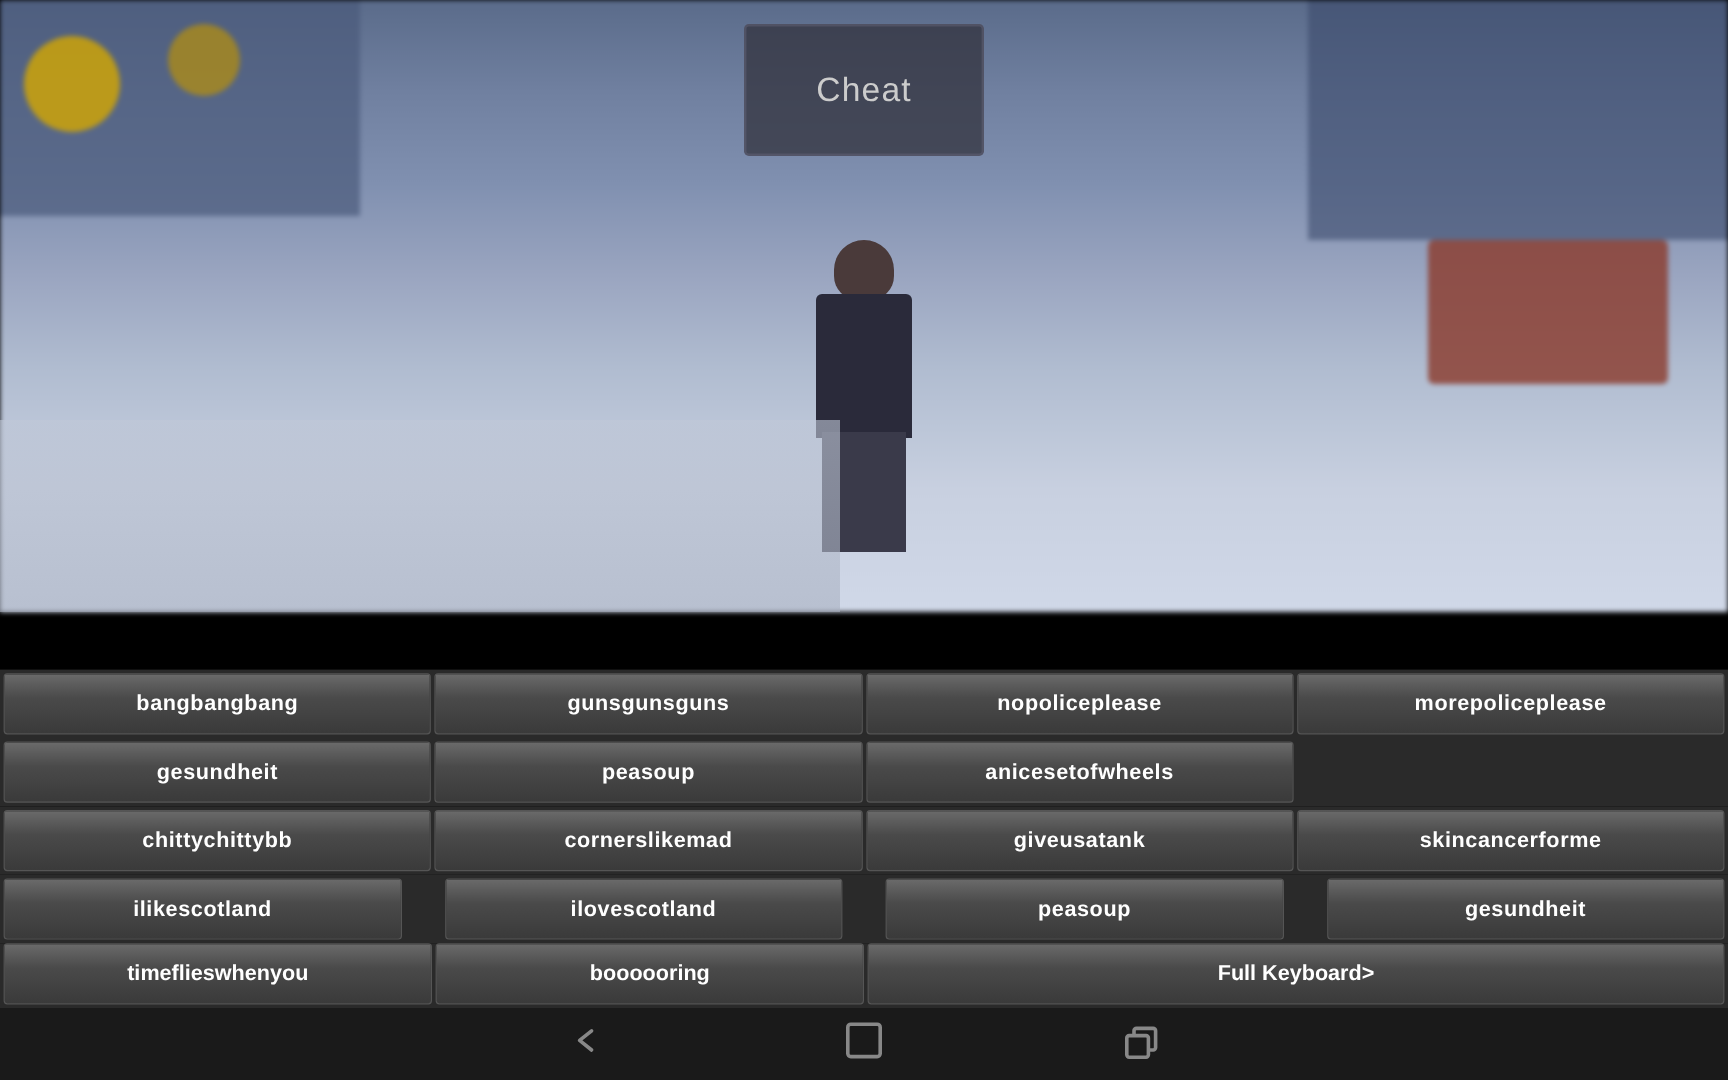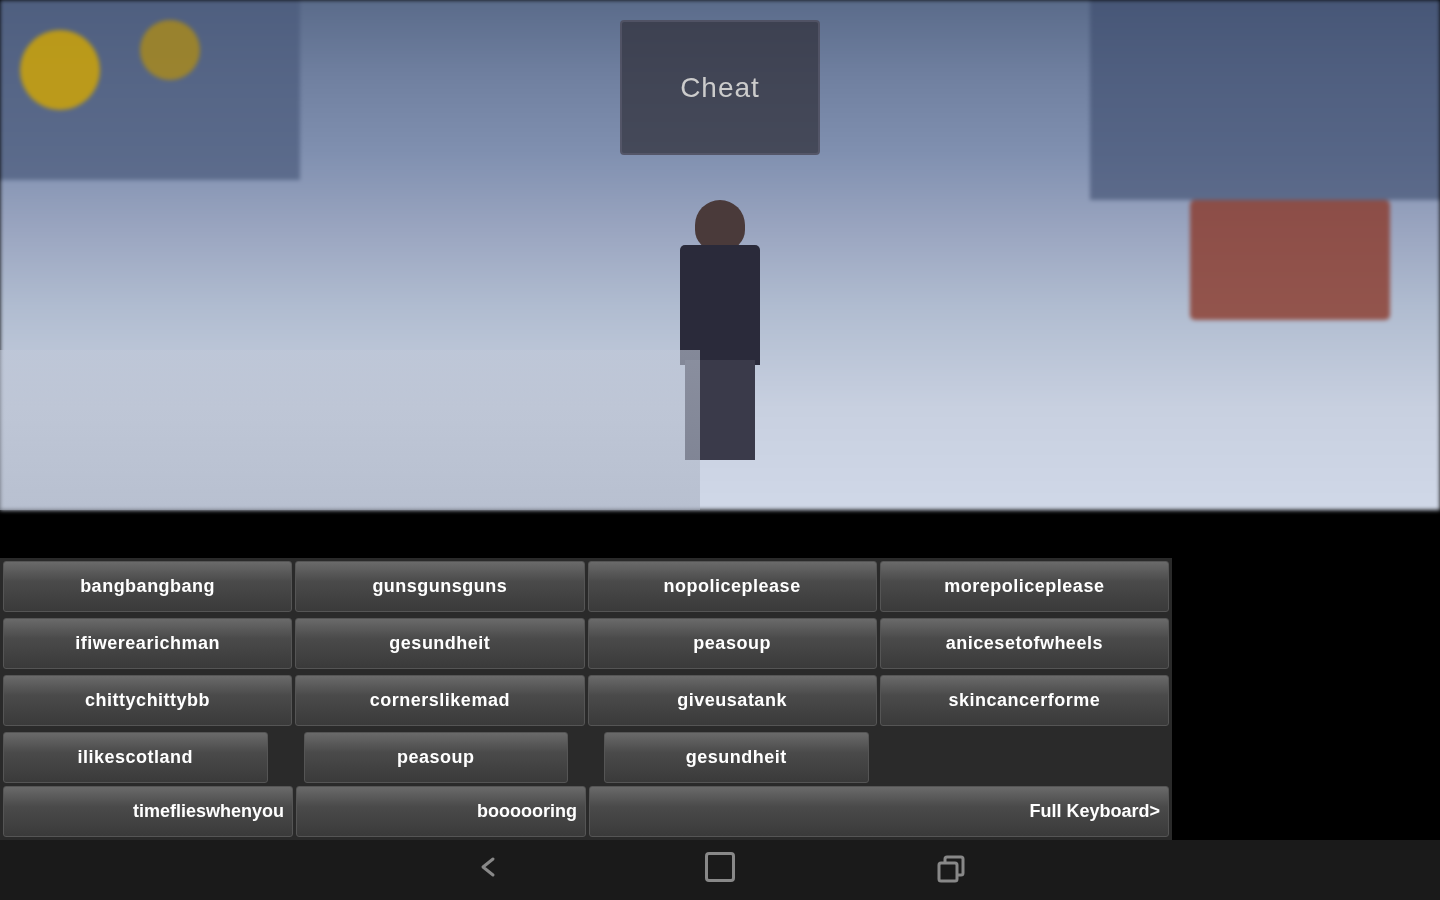--- a/index.html
+++ b/index.html
@@ -70,21 +70,21 @@
       opacity: 0.8;
     }
 
     
     .cheat-dialog {
       position: absolute;
       top: 20px;
       left: 50%;
       transform: translateX(-50%);
       width: 200px;
-      height: 135px;
+      height: 110px;
       background: rgba(50,50,60,0.75);
       border: 2px solid rgba(100,100,120,0.5);
       border-radius: 4px;
       display: flex;
       align-items: center;
       justify-content: center;
     }
     .cheat-dialog-text {
       color: #ccc;
       font-size: 28px;
@@ -129,21 +129,21 @@
       width: 700px; height: 160px;
       background: linear-gradient(180deg, #c0c8d8 0%, #a8b0c0 100%);
       opacity: 0.6;
     }
 
     
     #cheat-panel {
       position: absolute;
       bottom: 60px;
       left: 0;
-      width: 1172px;
+      width: 1440px;
       background: transparent;
       padding: 0;
     }
 
     .cheat-grid {
       display: grid;
       grid-template-columns: repeat(4, 1fr);
       gap: 3px;
       padding: 3px;
       background: #2a2a2a;
@@ -163,21 +163,21 @@
     }
 
     .cheat-btn-half {
       background: linear-gradient(180deg, #6a6a6a 0%, #4a4a4a 40%, #3a3a3a 100%);
       border: 1px solid #555;
       border-radius: 3px;
       color: #fff;
       font-size: 18px;
       font-weight: bold;
       padding: 14px 8px;
-      text-align: right;
+      text-align: center;
       cursor: pointer;
     }
 
     
     .last-row {
       display: grid;
       grid-template-columns: 1fr 1fr 2fr;
       gap: 3px;
       padding: 0 3px 3px 3px;
       background: #2a2a2a;
@@ -237,35 +237,35 @@
 <div id="cheat-panel">
 
   <div class="cheat-grid">
     <button class="cheat-btn">bangbangbang</button>
     <button class="cheat-btn">gunsgunsguns</button>
     <button class="cheat-btn">nopoliceplease</button>
     <button class="cheat-btn">morepoliceplease</button>
   </div>
 
   <div class="cheat-grid" style="margin-top:0;">
-    <button class="cheat-btn">ifiwerearichman</button>
     <button class="cheat-btn">gesundheit</button>
     <button class="cheat-btn">peasoup</button>
     <button class="cheat-btn">anicesetofwheels</button>
   </div>
 
   <div class="cheat-grid" style="margin-top:0;">
     <button class="cheat-btn">chittychittybb</button>
     <button class="cheat-btn">cornerslikemad</button>
     <button class="cheat-btn">giveusatank</button>
     <button class="cheat-btn">skincancerforme</button>
   </div>
 
   <div class="cheat-grid" style="margin-top:0;gap:36px;">
     <button class="cheat-btn">ilikescotland</button>
+    <button class="cheat-btn">ilovescotland</button>
     <button class="cheat-btn">peasoup</button>
     <button class="cheat-btn">gesundheit</button>
   </div>
 
   <div class="last-row">
     <button class="cheat-btn-half">timeflieswhenyou</button>
     <button class="cheat-btn-half">boooooring</button>
     <button class="cheat-btn-half">Full Keyboard&gt;</button>
   </div>
 </div>

